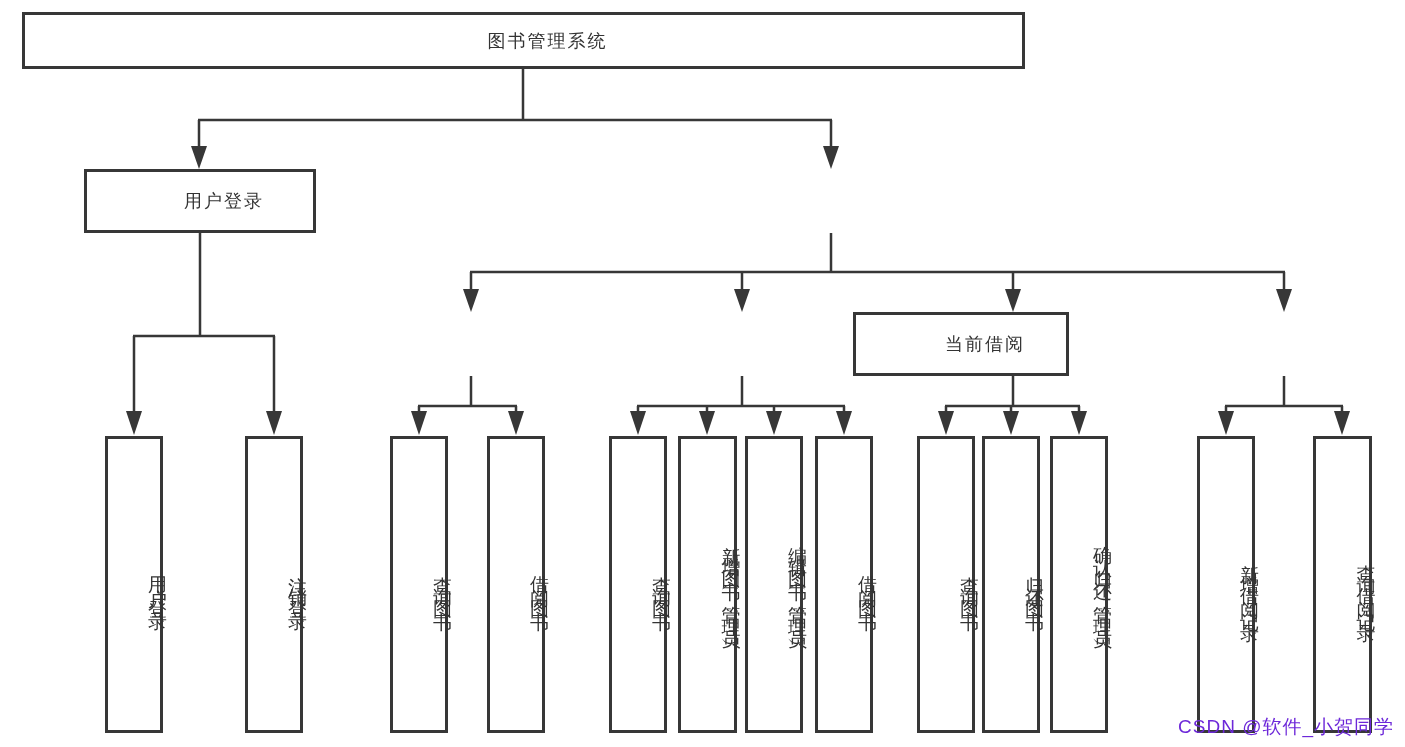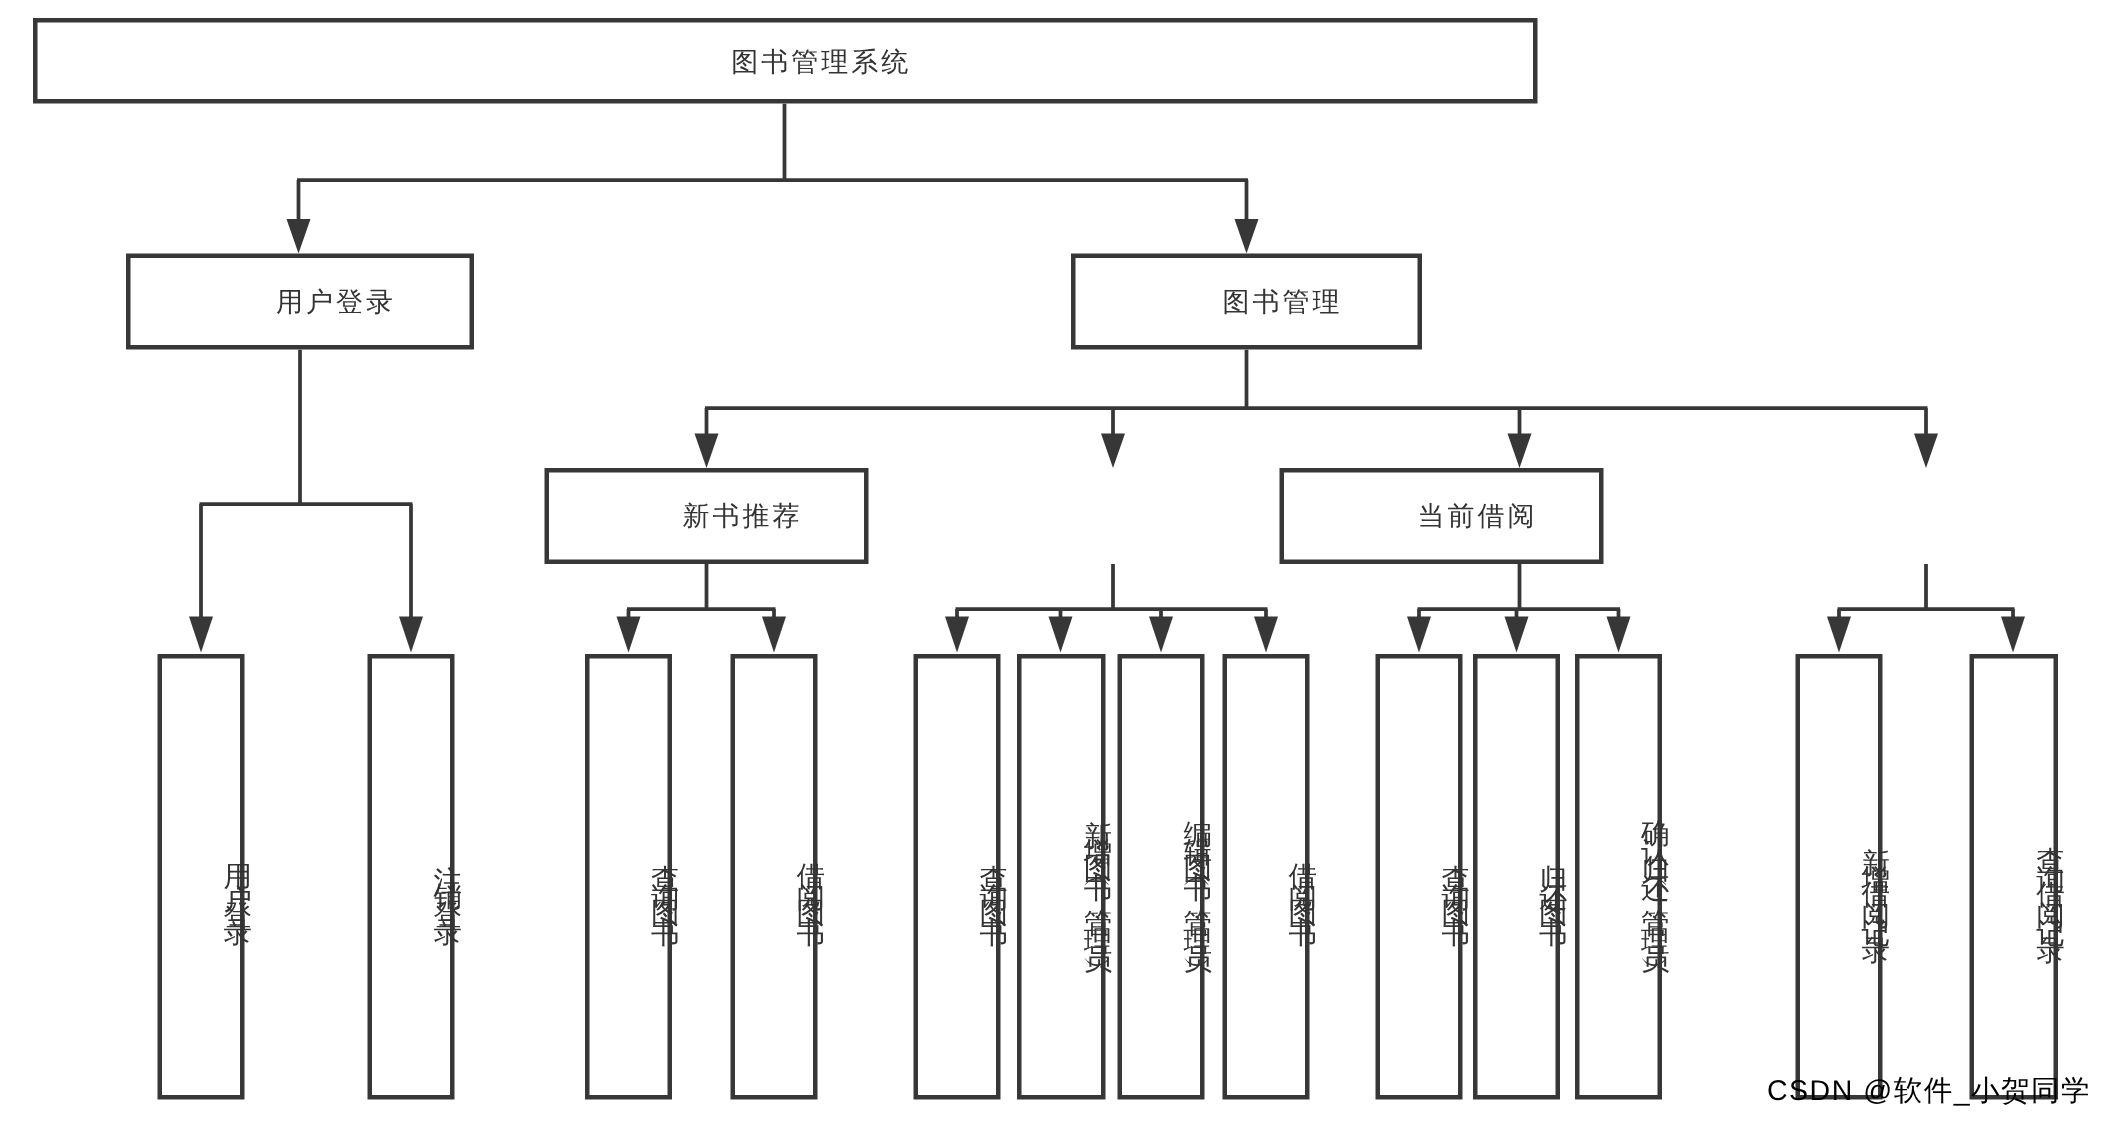--- a/index.html
+++ b/index.html
@@ -38,21 +38,21 @@
     writing-mode: vertical-rl;
     font-size: 19px;
     letter-spacing: 12px;
     line-height: 1;
   }
   .watermark {
     position: absolute;
     right: 11px;
     top: 714px;
     font-size: 19px;
-    color: #000000;
+    color: #6d28d9;
     letter-spacing: 1px;
     white-space: nowrap;
     z-index: 5;
   }
 </style>
 </head>
 <body>
 
 <div class="stage">
 
@@ -92,23 +92,21 @@
       <polygon points="1003,411 1019,411 1011,435"></polygon>
       <polygon points="1071,411 1087,411 1079,435"></polygon>
       <polygon points="1218,411 1234,411 1226,435"></polygon>
       <polygon points="1334,411 1350,411 1342,435"></polygon>
     </g>
   </svg>
 
   <div class="node hbox" style="left:22px; top:12px; width:1003px; height:57px;">图书管理系统</div>
 
   <div class="node hbox" style="left:84px; top:169px; width:232px; height:64px;">用户登录</div>
-  <div class="node hbox" style="left:714px; top:169px; width:234px; height:64px;">图书管理</div>
 
-  <div class="node hbox" style="left:363px; top:312px; width:216px; height:64px;">新书推荐</div>
   <div class="node hbox" style="left:853px; top:312px; width:216px; height:64px;">当前借阅</div>
 
   <div class="node vbox" style="left:105px; top:436px; width:58px; height:297px;">用户登录</div>
   <div class="node vbox" style="left:245px; top:436px; width:58px; height:297px;">注销登录</div>
 
   <div class="node vbox" style="left:390px; top:436px; width:58px; height:297px;">查询图书</div>
   <div class="node vbox" style="left:487px; top:436px; width:58px; height:297px;">借阅图书</div>
 
   <div class="node vbox" style="left:609px; top:436px; width:58px; height:297px;">查询图书</div>
   <div class="node vbox" style="left:678px; top:436px; width:59px; height:297px;">新增图书（管理员）</div>

